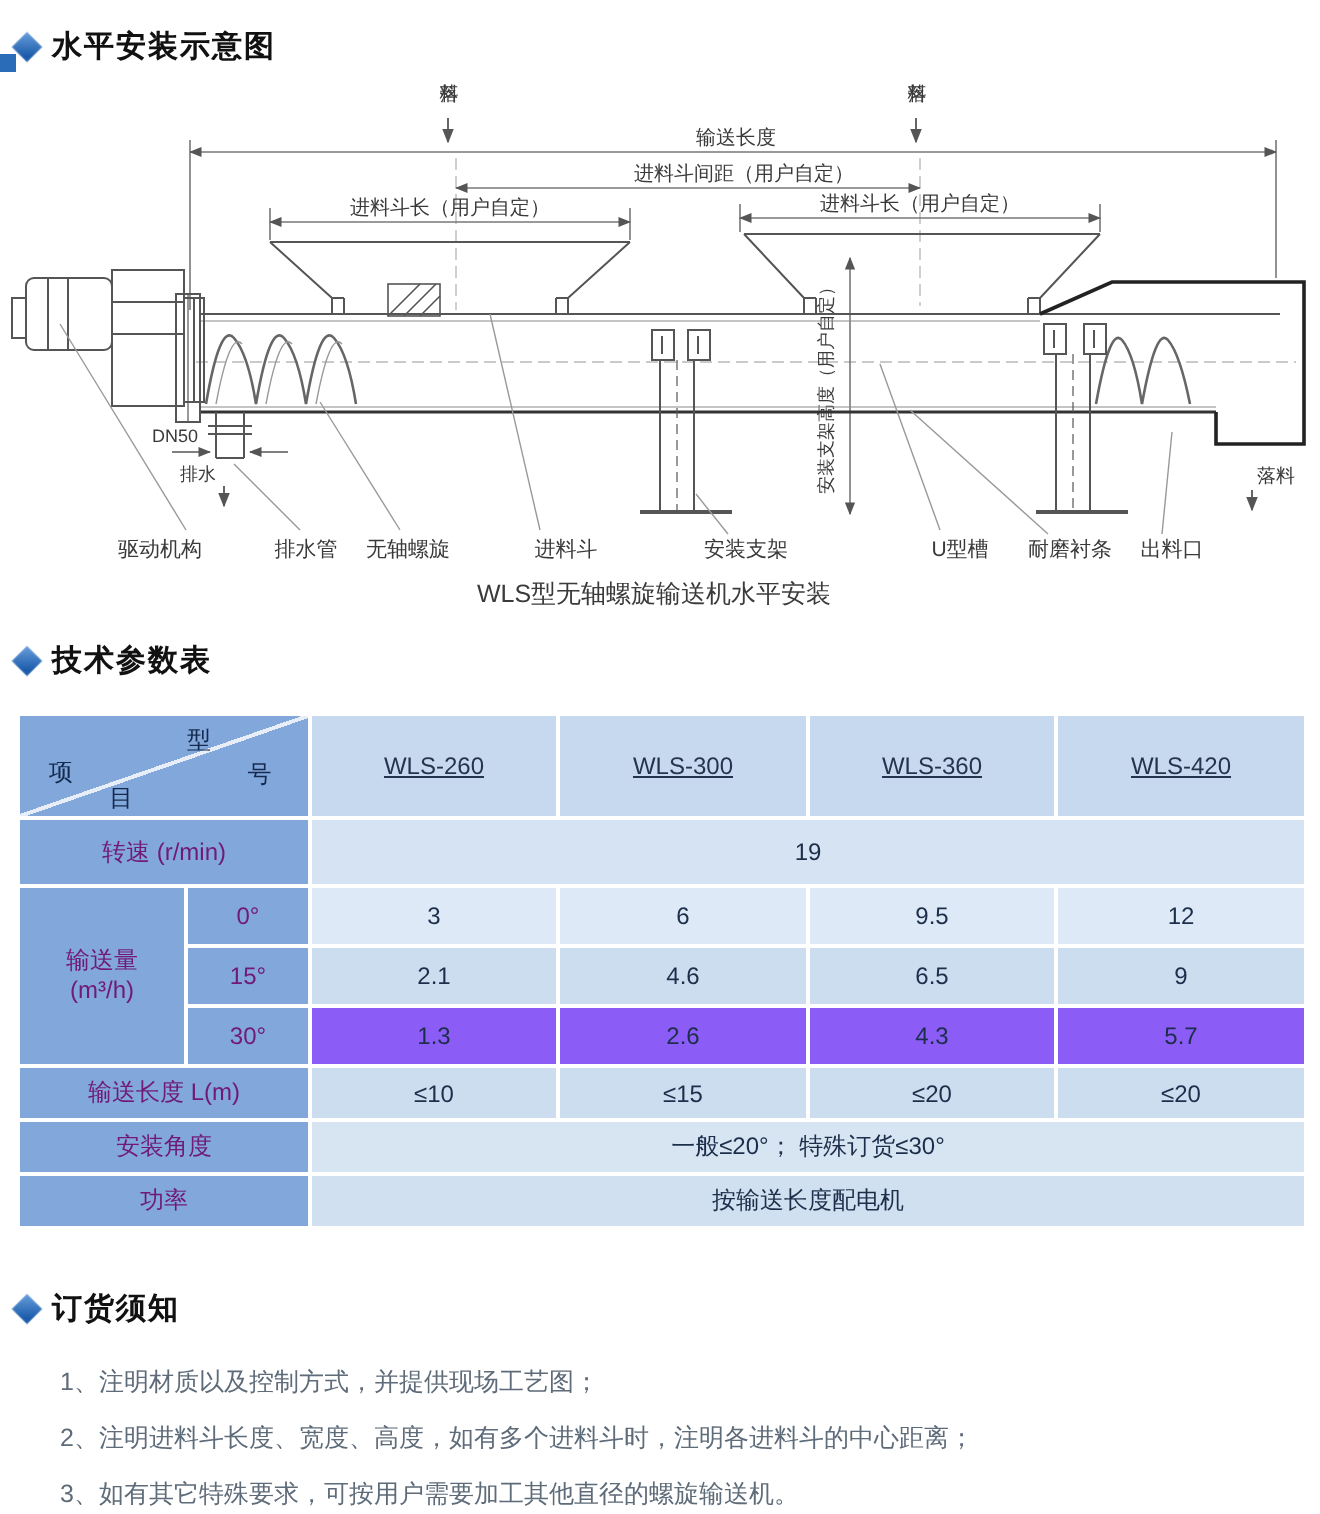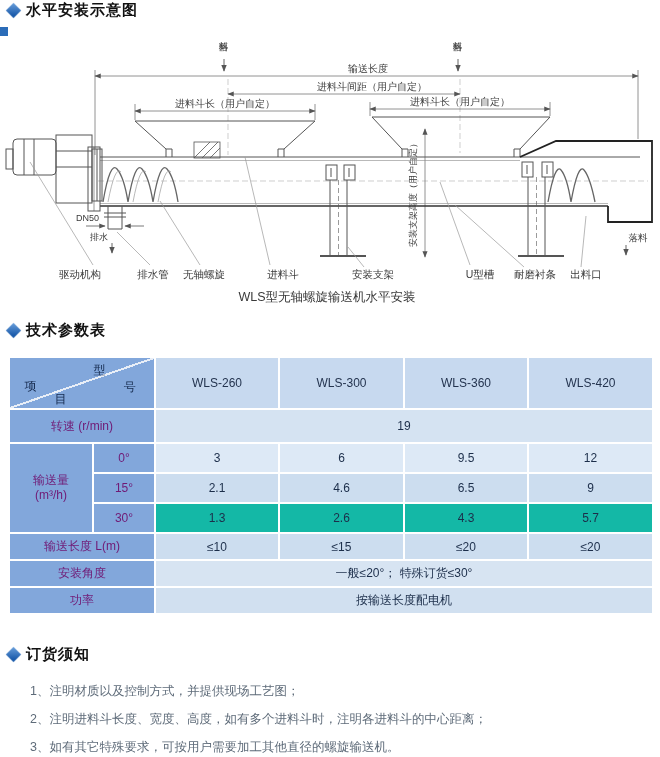--- a/index.html
+++ b/index.html
@@ -22,36 +22,36 @@
   td.corner{background:
       linear-gradient(to bottom right,rgba(0,0,0,0) calc(50% - 1px),#e8eef7 calc(50% - 1px),#e8eef7 calc(50% + 1px),rgba(0,0,0,0) calc(50% + 1px)),
       #82a7db;position:relative;}
   .corner span{position:absolute;font-size:12px;color:#14294d;}
   .c-xing{left:58%;top:8%;} .c-hao{left:79%;top:42%;}
   .c-xiang{left:10%;top:40%;} .c-mu{left:31%;top:66%;}
   tr.r-hdr td{height:50px;} tr.r-speed td{height:32px;}
   tr.r-a td{height:28px;} tr.r-len td{height:25px;text-align:center;}
   tr.r-ang td{height:25px;} tr.r-pow td{height:25px;font-family:Liberation Serif, serif;}
   td.d1{background:#d5e3f2;} td.d2{background:#dde9f6;} td.d3{background:#ccddef;}
-  td.d4{background:#14b8a6;} td.d5{background:#ccddef;} td.d6{background:#d7e4f2;}
-  td.d7{background:#d1e0f0;} td.hmodel{background:#c7d9ef;color:#24344f;}
+  td.d4{background:#8b5cf6;} td.d5{background:#ccddef;} td.d6{background:#d7e4f2;}
+  td.d7{background:#d1e0f0;} td.hmodel{background:#c7d9ef;color:#24344f;text-decoration:underline;}
   .cap2{display:block;line-height:15px;}
   
   .notes{position:absolute;left:30px;top:677px;width:620px;font-size:12.5px;
          color:#5e6b79;}
   .notes div{line-height:28px;height:28px;white-space:nowrap;}
 </style>
 </head>
 <body>
 
 <div class="page">
 
   <div class="stray"></div>
 
-  <div class="sec-title" style="left:8px;top:1px;">
+  <div class="sec-title" style="left:8px;top:14px;">
     <span class="diamond"></span>
     <span>水平安装示意图</span>
   </div>
 
   <svg style="position:absolute;left:0;top:29px;" width="660" height="290" viewBox="0 0 660 290">
     <defs>
       <marker id="ar" viewBox="0 0 10 10" refX="9" refY="5" markerWidth="8" markerHeight="8" orient="auto-start-reverse">
         <path d="M0,1 L10,5 L0,9 z" fill="#555"></path>
       </marker>
     </defs>

